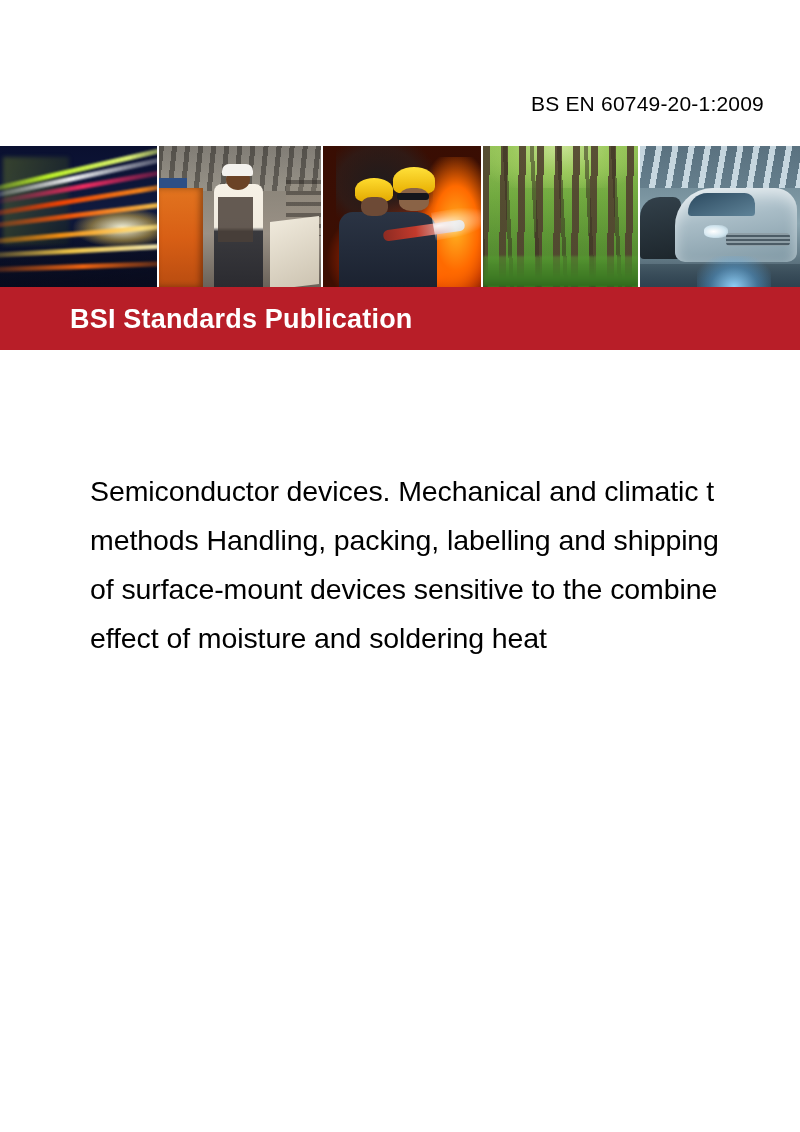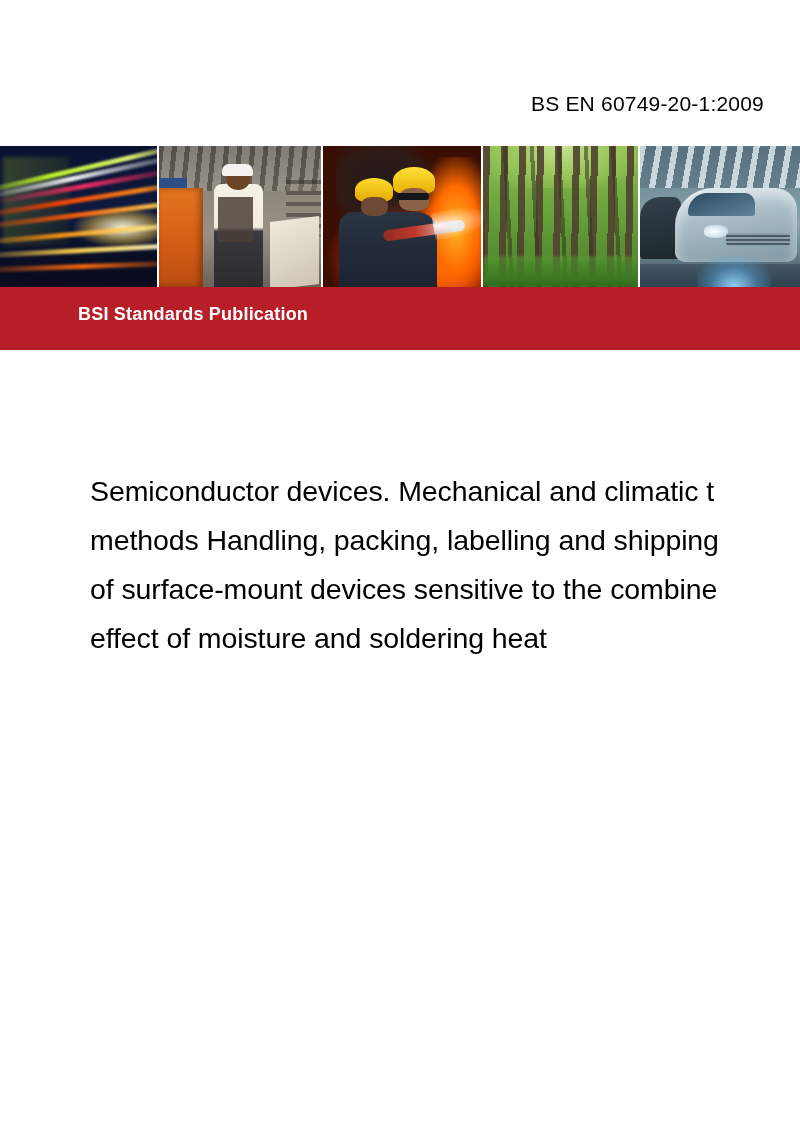--- a/index.html
+++ b/index.html
@@ -258,25 +258,24 @@
     left: 0;
     width: 800px;
     height: 63px;
     background: #b81e28;
   }
   #banner-title {
     position: absolute;
     left: 70px;
     top: 17px;
     color: #ffffff;
-    font-size: 18px;
+    font-size: 27px;
     font-weight: bold;
     letter-spacing: 0.2px;
     white-space: nowrap;
-    margin-left: 8px;
   }
 
   
   #document-title {
     position: absolute;
     top: 467px;
     left: 90px;
     width: 740px;
   }
   .title-line {

